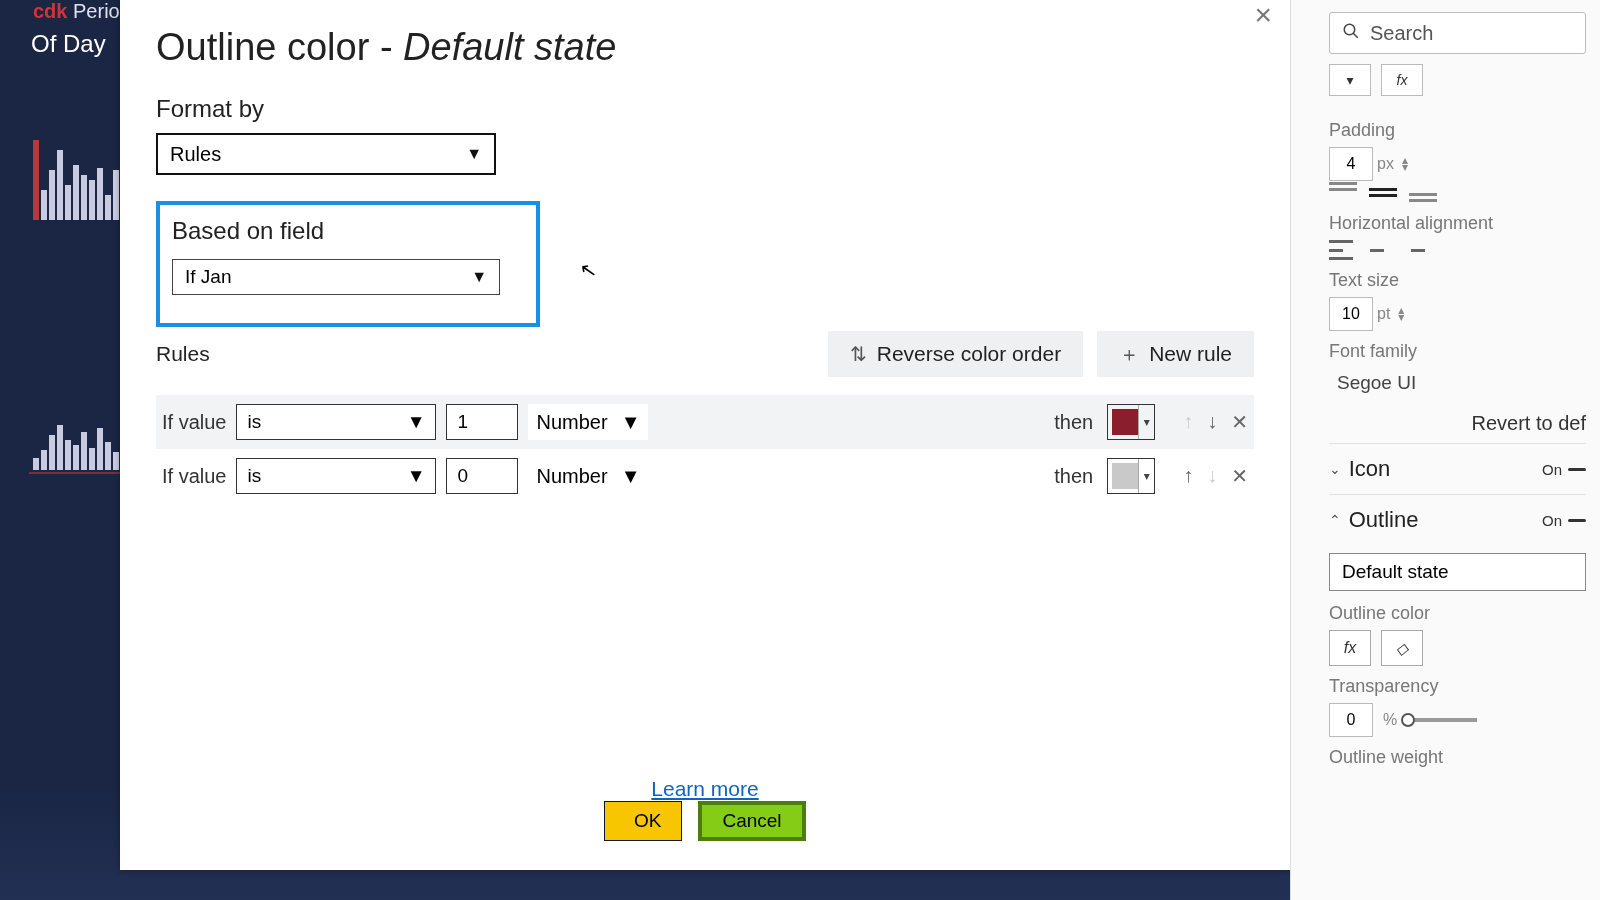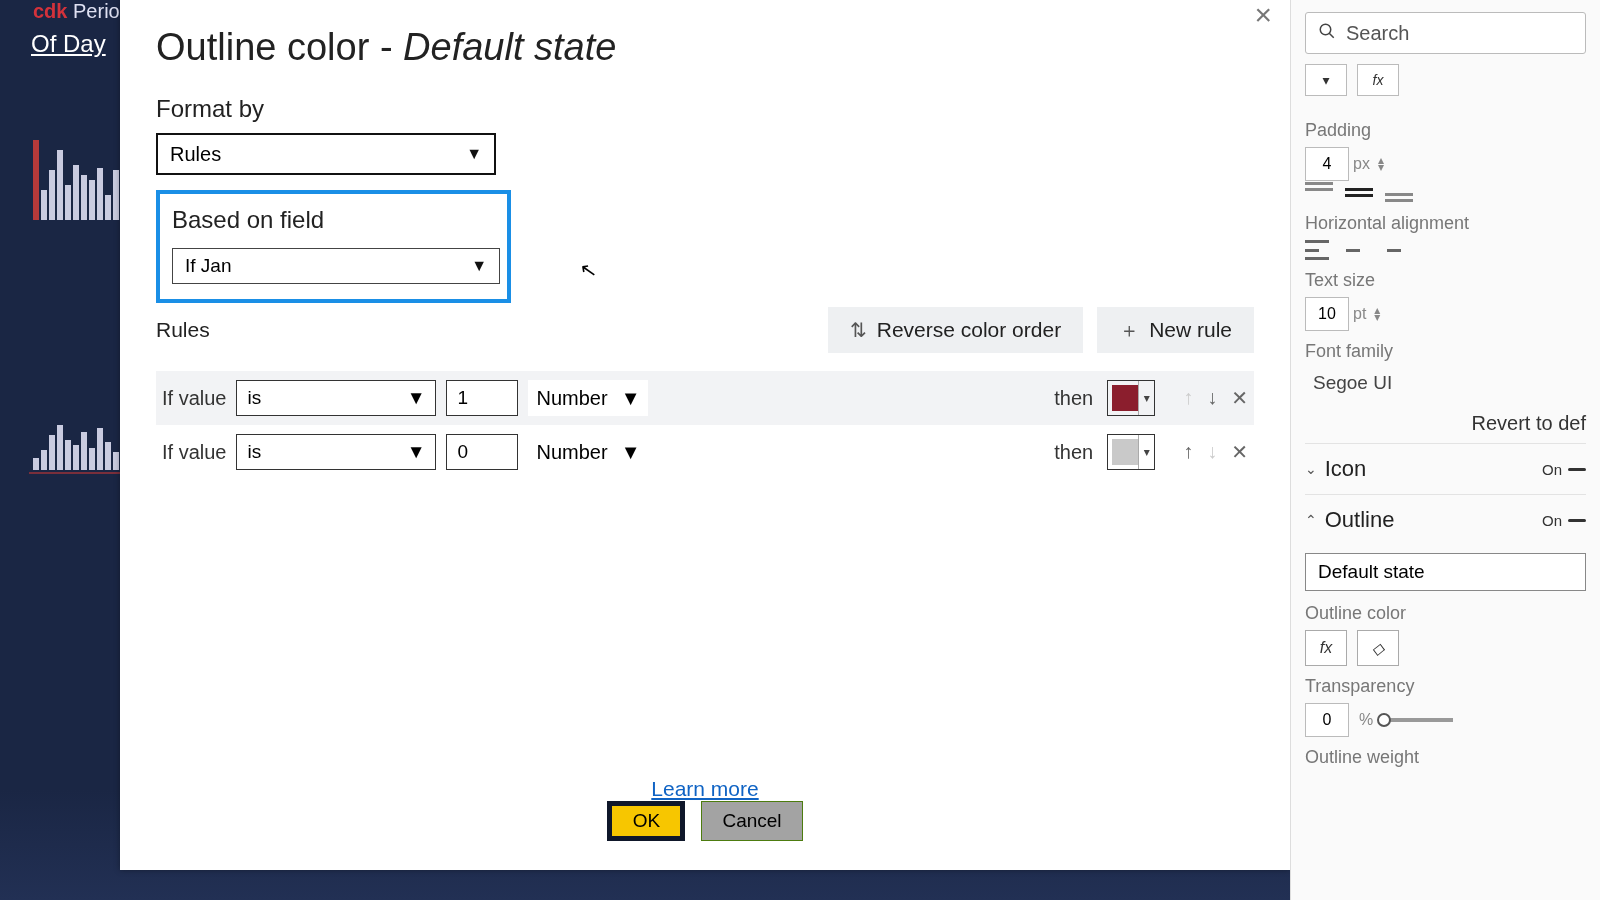--- a/index.html
+++ b/index.html
@@ -4,21 +4,21 @@
 <style>
   * { box-sizing: border-box; font-family: "Segoe UI", Arial, sans-serif; }
   html, body { margin:0; padding:0; width:1600px; height:900px; overflow:hidden; }
   body { position:relative; background:#1a2644; }
 
   
   .bg-bars { position:absolute; left:8px; top:0; width:120px; height:900px; overflow:hidden;margin-left:21px; }
   .bg-strip { position:absolute; left:0; right:0; display:flex; align-items:flex-end; gap:2px; padding:0 4px; }
   .bar { width:6px; background:#c9cbe0; }
   .bar.red { background:#b63a3a; }
-  .of-day { position:absolute; top:30px; left:0; color:#fff; font-size:24px; width:120px; text-align:left; padding-left:2px;text-decoration:underline; }
+  .of-day { position:absolute; top:30px; left:0; color:#fff; font-size:24px; width:120px; text-align:left; padding-left:2px; }
   .bg-bottom { position:absolute; left:0; right:0; bottom:0; height:110px; background:linear-gradient(#1a2644,#223054); }
   .bg-bottom .hticks { position:absolute; left:120px; right:0; bottom:70px; border-top:2px solid #6a2f3b; height:0; }
   .bg-bottom .tickrow { position:absolute; left:120px; right:0; bottom:40px; height:30px; display:flex; }
   .bg-bottom .tick { flex:1; border-left:1px solid #b9bbd4; height:20px; position:relative; }
   .bg-bottom .tick::after { content:""; position:absolute; left:0; bottom:0; width:100%; height:6px; }
 
   
   .dialog {
     position:absolute; left:120px; top:0; width:1170px; height:870px;
     background:#fff; box-shadow:0 0 6px rgba(0,0,0,0.35);
@@ -33,22 +33,22 @@
 
   .label { font-size:24px; color:#222; margin-bottom:10px; }
   .select {
     display:flex; align-items:center; justify-content:space-between;
     border:2px solid #111; height:42px; width:340px; padding:0 12px;
     background:#fff; font-size:20px; cursor:pointer;
   }
   .select .chev { font-size:16px; color:#111; }
 
   .highlight-box {
-    border:4px solid #1a8fe6; padding:12px 12px 15px 12px; width:355px;
-    margin-top:15px;
+    border:4px solid #1a8fe6; padding:12px 12px 28px 12px; width:384px;
+    margin-top:26px;
   }
   .highlight-box .label { font-size:24px; margin-bottom:14px; position:relative; }
   .highlight-box .select { width:328px; border:1px solid #444; height:36px; font-size:19px; }
   .cursor-arrow {
     position:absolute; left:460px; top:258px; font-size:20px; color:#000;
     transform:rotate(-10deg);
   }
 
   .rules-row {
     display:flex; align-items:center; justify-content:space-between;
@@ -81,25 +81,25 @@
   .row-icons span.disabled { color:#ccc; cursor:default; }
 
   .rules-block { margin-top:18px; }
 
   .dlg-footer {
     position:absolute; left:36px; right:36px; bottom:29px;
     display:flex; align-items:center; justify-content:space-between;flex-direction:column;
   }
   .learn { color:#0f63c4; font-size:21px; text-decoration:underline; cursor:pointer; }
   .footer-btns { display:flex; gap:16px; }
-  .btn { height:40px; min-width:78px; padding:0 20px; font-size:19px; cursor:pointer; border:1px solid #4d7c0f; background:#a3a3a3; }
-  .btn.primary { background:#f7c600; border:5px solid #0f172a; }
+  .btn { height:40px; min-width:78px; padding:0 20px; font-size:19px; cursor:pointer; border:4px solid #4d7c0f; background:#84cc16; }
+  .btn.primary { background:#f7c600; border:1px solid #0f172a;text-align:right; }
 
   
-  .rpanel { position:absolute; left:1290px; top:0; width:310px; height:900px; background:#fafafa; border-left:1px solid #ddd; padding-top:12px; }
+  .rpanel { position:absolute; left:1290px; top:0; width:310px; height:900px; background:#fafafa; border-left:1px solid #ddd; padding-top:12px;padding-left:24px; }
   .filters-tab {
     position:absolute; left:1270px; top:36px; writing-mode:vertical-rl;
     font-size:15px; font-weight:600; color:#333; background:#fff;
     padding:6px 2px; border:1px solid #ddd; border-right:none;
   }
   .search-box {
     margin:0 14px 10px 14px; height:42px; border:1px solid #bbb; border-radius:3px;
     background:#fff; display:flex; align-items:center; gap:10px; padding:0 12px;
     font-size:20px; color:#444;
   }

